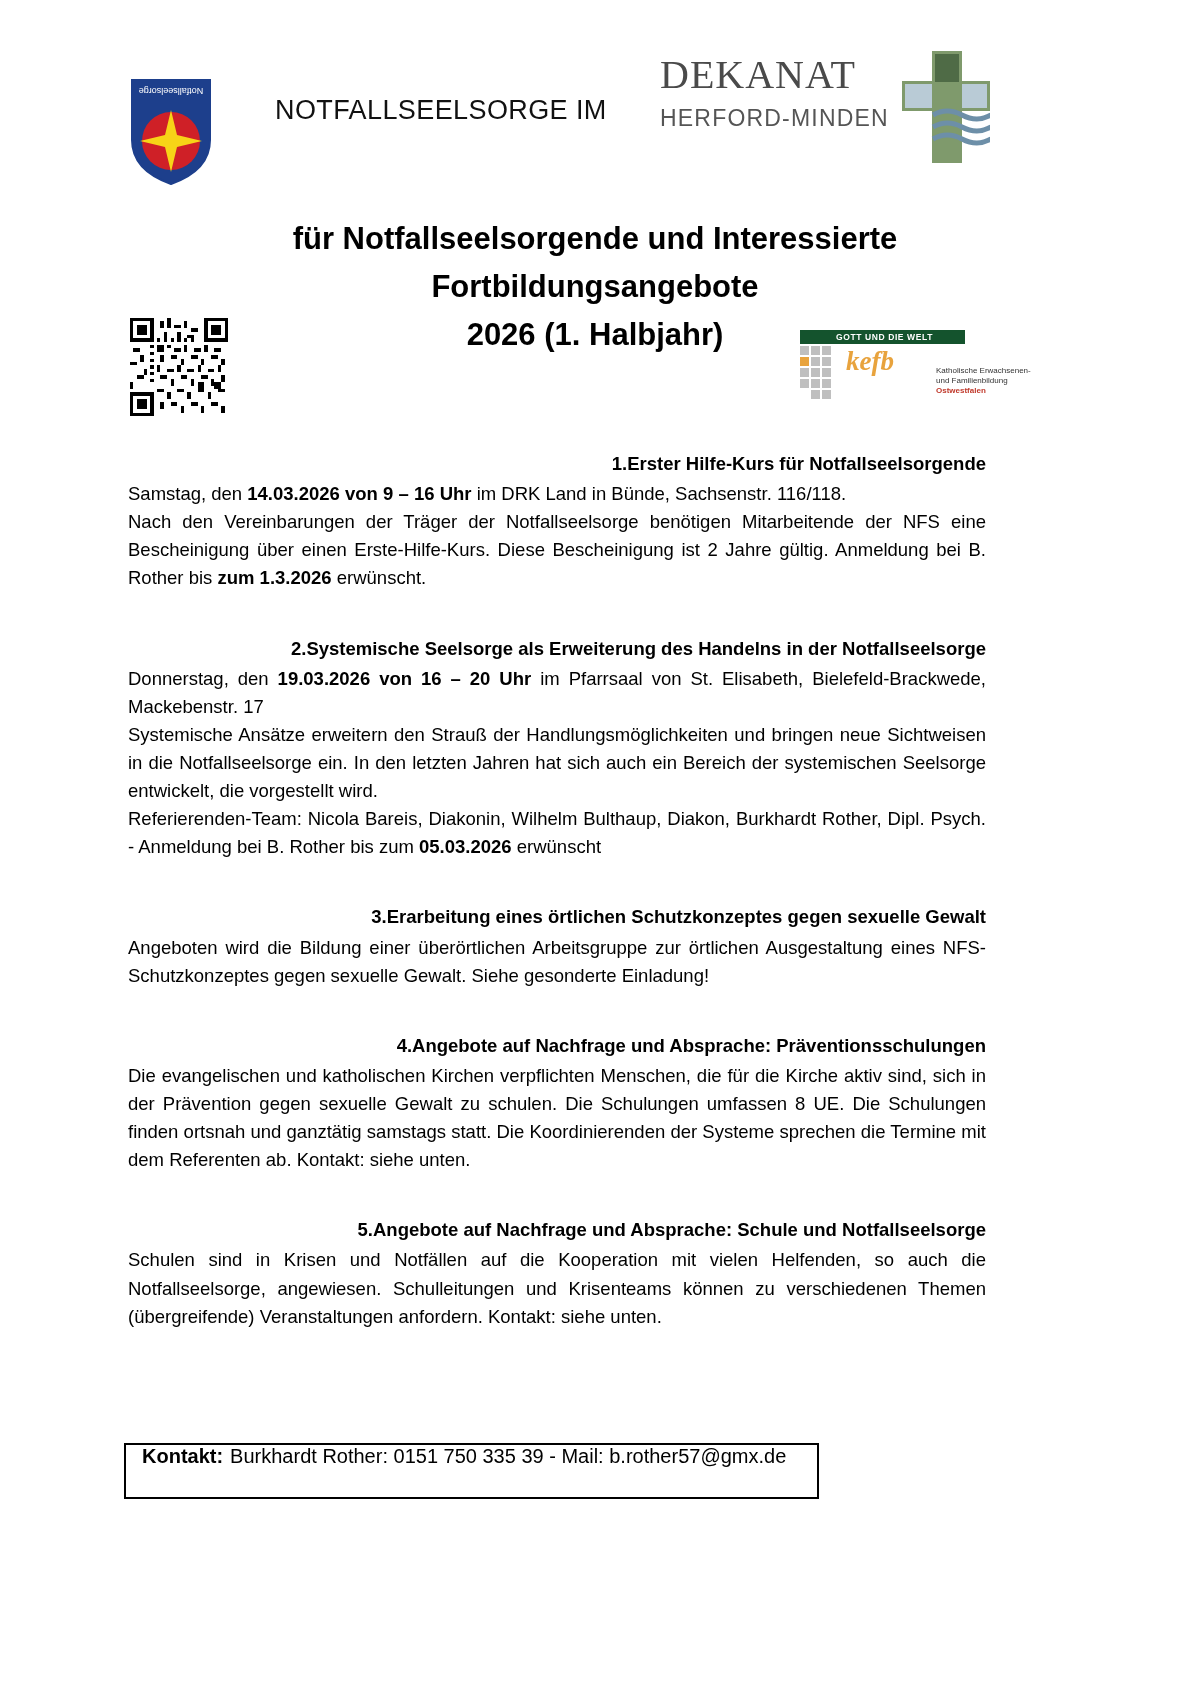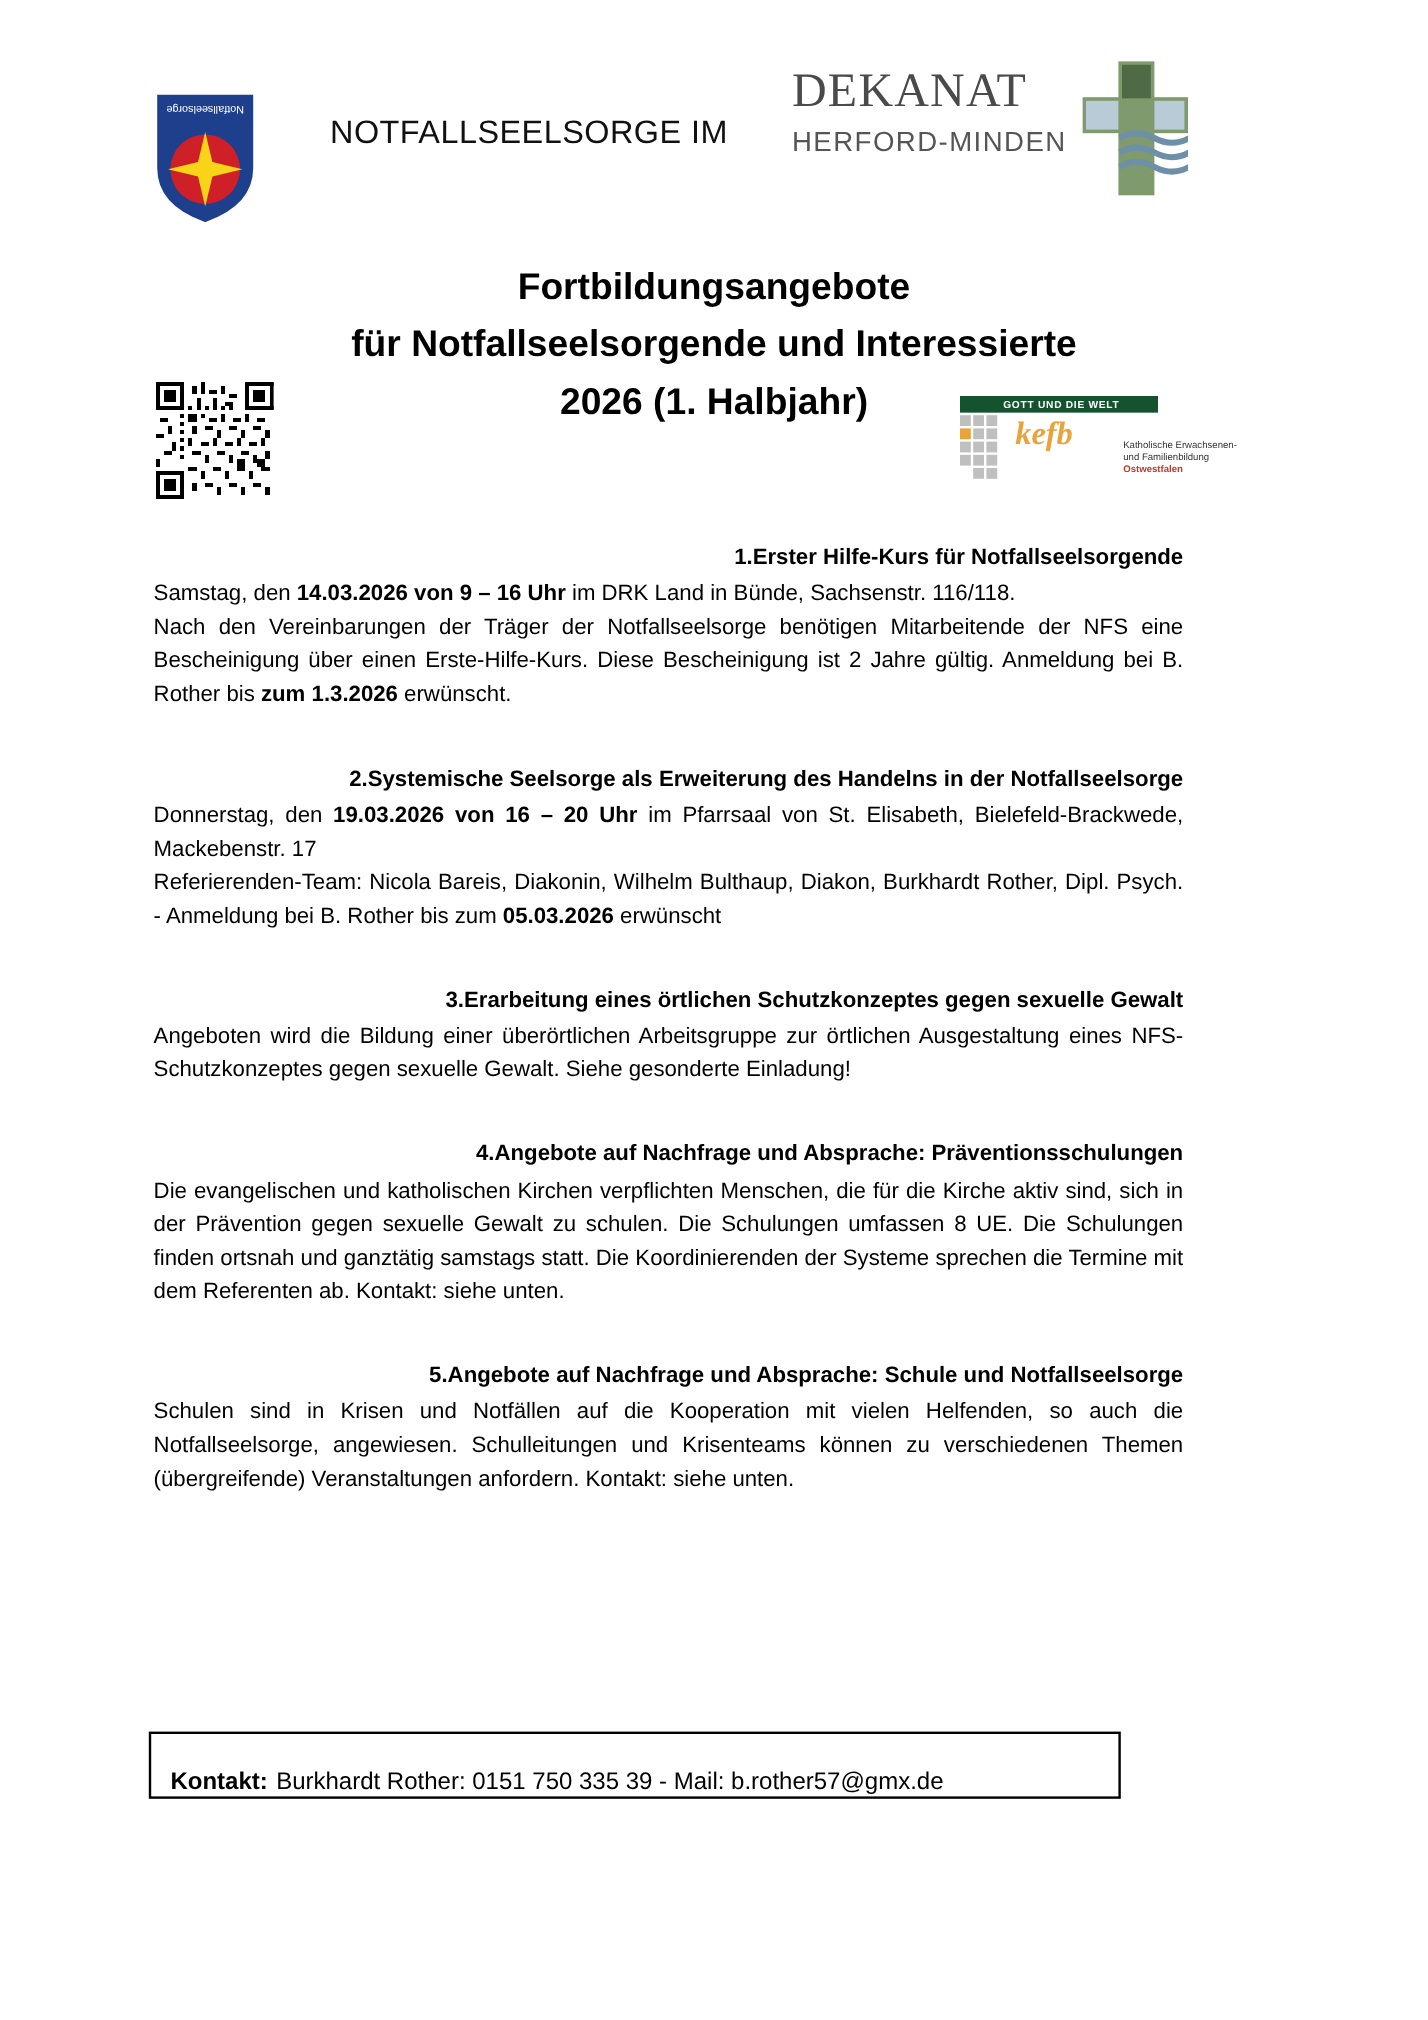--- a/index.html
+++ b/index.html
@@ -177,25 +177,25 @@
     text-align: justify;
     margin: 0;
   }
   .para b { font-weight: bold; }
 
   
   .contact-box {
     position: absolute;
     left: 124px;
     top: 1443px;
-    width: 810px;
+    width: 695px;
     height: 56px;
     border: 2px solid #000;
     display: flex;
-    align-items: flex-end;
+    align-items: flex-start;
     padding-left: 16px;
     box-sizing: border-box;
     font-size: 20px;
   }
   .contact-box .lbl { font-weight: bold; margin-right: 7px; }
 </style>
 </head>
 <body>
 
 <div class="page">
@@ -228,22 +228,22 @@
             <path d="M31 64 q14 -8 29 0 t29 0" stroke="#6d8fa8" stroke-width="5" fill="none"></path>
             <path d="M31 76 q14 -8 29 0 t29 0" stroke="#6d8fa8" stroke-width="5" fill="none"></path>
             <path d="M31 88 q14 -8 29 0 t29 0" stroke="#6d8fa8" stroke-width="5" fill="none"></path>
           </g>
         </svg>
       </div>
     </div>
   </div>
 
   <div class="title-block">
+    <div>für Notfallseelsorgende und Interessierte</div>
     <div>Fortbildungsangebote</div>
-    <div>für Notfallseelsorgende und Interessierte</div>
     <div>2026 (1. Halbjahr)</div>
   </div>
 
   <div class="qr">
     <svg width="98" height="98" viewBox="0 0 29 29" xmlns="http://www.w3.org/2000/svg" shape-rendering="crispEdges">
       <rect width="29" height="29" fill="#ffffff"></rect>
       <g fill="#000000">
 
         <rect x="0" y="0" width="7" height="1"></rect>
           <rect x="0" y="6" width="7" height="1"></rect>
@@ -374,20 +374,21 @@
       <p class="para">Nach den Vereinbarungen der Träger der Notfallseelsorge benötigen Mitarbeitende der NFS eine Bescheinigung über einen Erste-Hilfe-Kurs. Diese Bescheinigung ist 2 Jahre gültig. Anmeldung bei B. Rother bis <b>zum 1.3.2026</b> erwünscht.</p>
     </div>
 
     <div style="height:16px"></div>
 
     <div class="item">
       <div class="item-heading">
         <span class="num">2.</span><span>Systemische Seelsorge als Erweiterung des Handelns in der Notfallseelsorge</span>
       </div>
       <p class="para">Donnerstag, den <b>19.03.2026 von 16 – 20 Uhr</b> im Pfarrsaal von St. Elisabeth, Bielefeld-Brackwede, Mackebenstr. 17</p>
+      <p class="para">Systemische Ansätze erweitern den Strauß der Handlungsmöglichkeiten und bringen neue Sichtweisen in die Notfallseelsorge ein. In den letzten Jahren hat sich auch ein Bereich der systemischen Seelsorge entwickelt, die vorgestellt wird.</p>
       <p class="para">Referierenden-Team: Nicola Bareis, Diakonin, Wilhelm Bulthaup, Diakon, Burkhardt Rother, Dipl. Psych.  -  Anmeldung bei B. Rother bis zum <b>05.03.2026</b> erwünscht</p>
     </div>
 
     <div style="height:16px"></div>
 
     <div class="item">
       <div class="item-heading">
         <span class="num">3.</span><span>Erarbeitung eines örtlichen Schutzkonzeptes gegen sexuelle Gewalt</span>
       </div>
       <p class="para">Angeboten wird die Bildung einer überörtlichen Arbeitsgruppe zur örtlichen Ausgestaltung eines NFS-Schutzkonzeptes gegen sexuelle Gewalt. Siehe gesonderte Einladung!</p>

